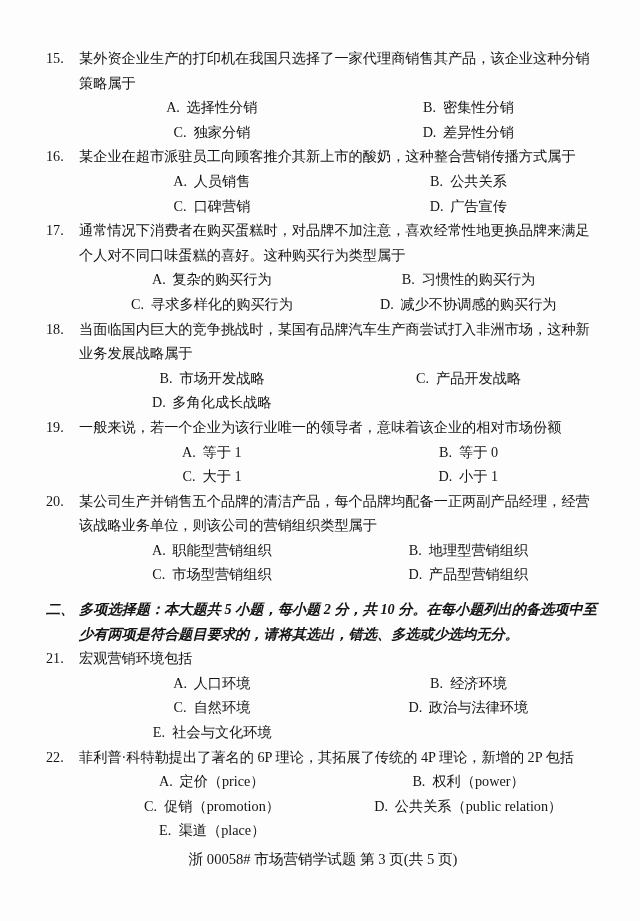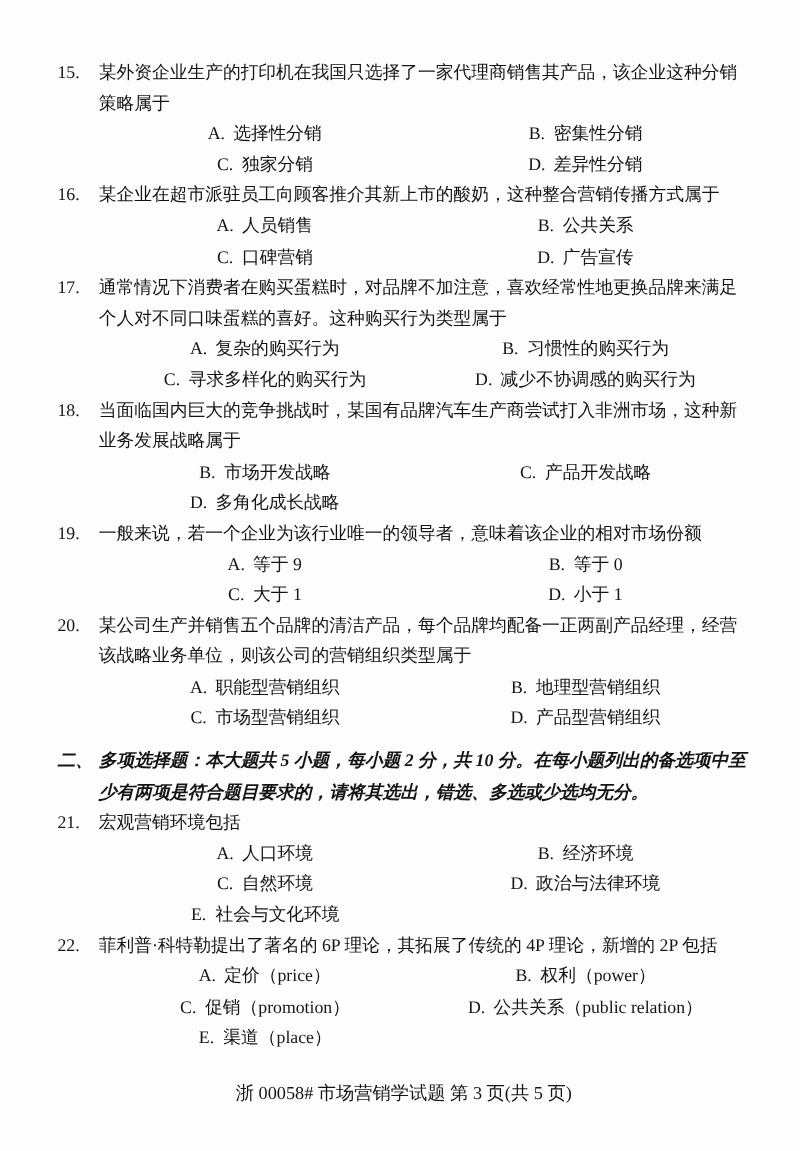--- a/index.html
+++ b/index.html
@@ -52,21 +52,21 @@
     margin-top: 10px;
     font-weight: 700;
     padding-left: 33px;
     text-indent: -33px;
     font-style: italic;
   }
   .section-header .qnum {
     font-weight: 700;
   }
   .footer {
-    margin-top: 20px;
+    margin-top: 4px;
     text-align: center;
     font-size: 14.6px;
   }
 </style>
 </head>
 <body>
 
 <div class="sheet">
 
   <div class="q">
@@ -104,21 +104,21 @@
     <div class="opts">
       <div class="opt"><span class="olabel">B.</span><span>市场开发战略</span></div>
       <div class="opt"><span class="olabel">C.</span><span>产品开发战略</span></div>
       <div class="opt"><span class="olabel">D.</span><span>多角化成长战略</span></div>
     </div>
   </div>
 
   <div class="q">
     <div class="stem"><span class="qnum">19.</span><span>一般来说，若一个企业为该行业唯一的领导者，意味着该企业的相对市场份额</span></div>
     <div class="opts">
-      <div class="opt"><span class="olabel">A.</span><span>等于 9</span></div>
+      <div class="opt"><span class="olabel">A.</span><span>等于 1</span></div>
       <div class="opt"><span class="olabel">B.</span><span>等于 0</span></div>
       <div class="opt"><span class="olabel">C.</span><span>大于 1</span></div>
       <div class="opt"><span class="olabel">D.</span><span>小于 1</span></div>
     </div>
   </div>
 
   <div class="q">
     <div class="stem"><span class="qnum">20.</span><span>某公司生产并销售五个品牌的清洁产品，每个品牌均配备一正两副产品经理，经营该战略业务单位，则该公司的营销组织类型属于</span></div>
     <div class="opts">
       <div class="opt"><span class="olabel">A.</span><span>职能型营销组织</span></div>

